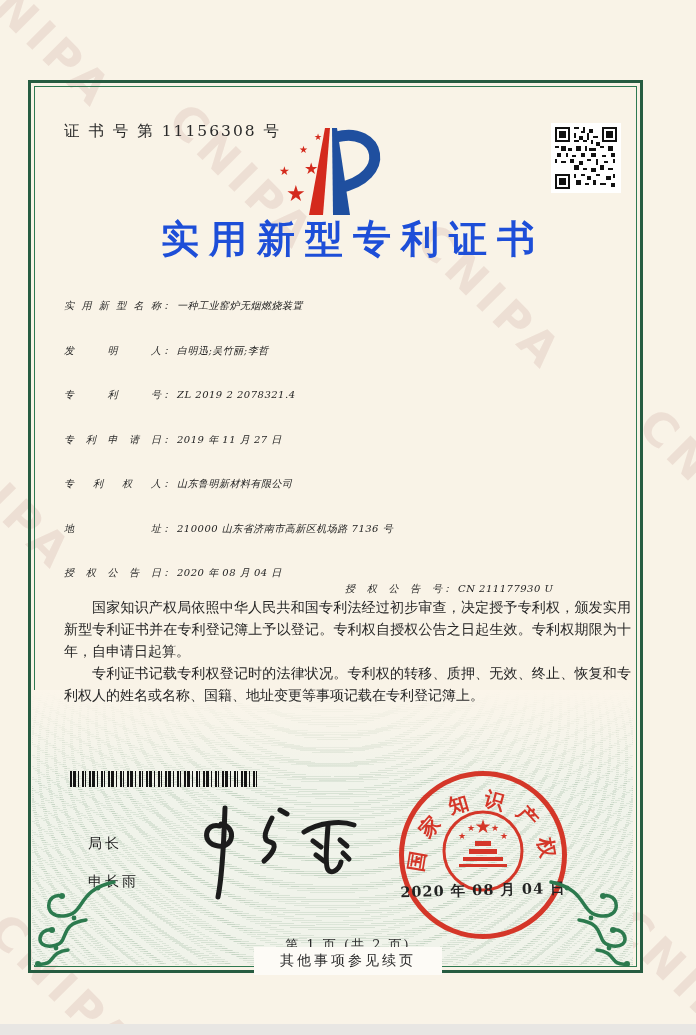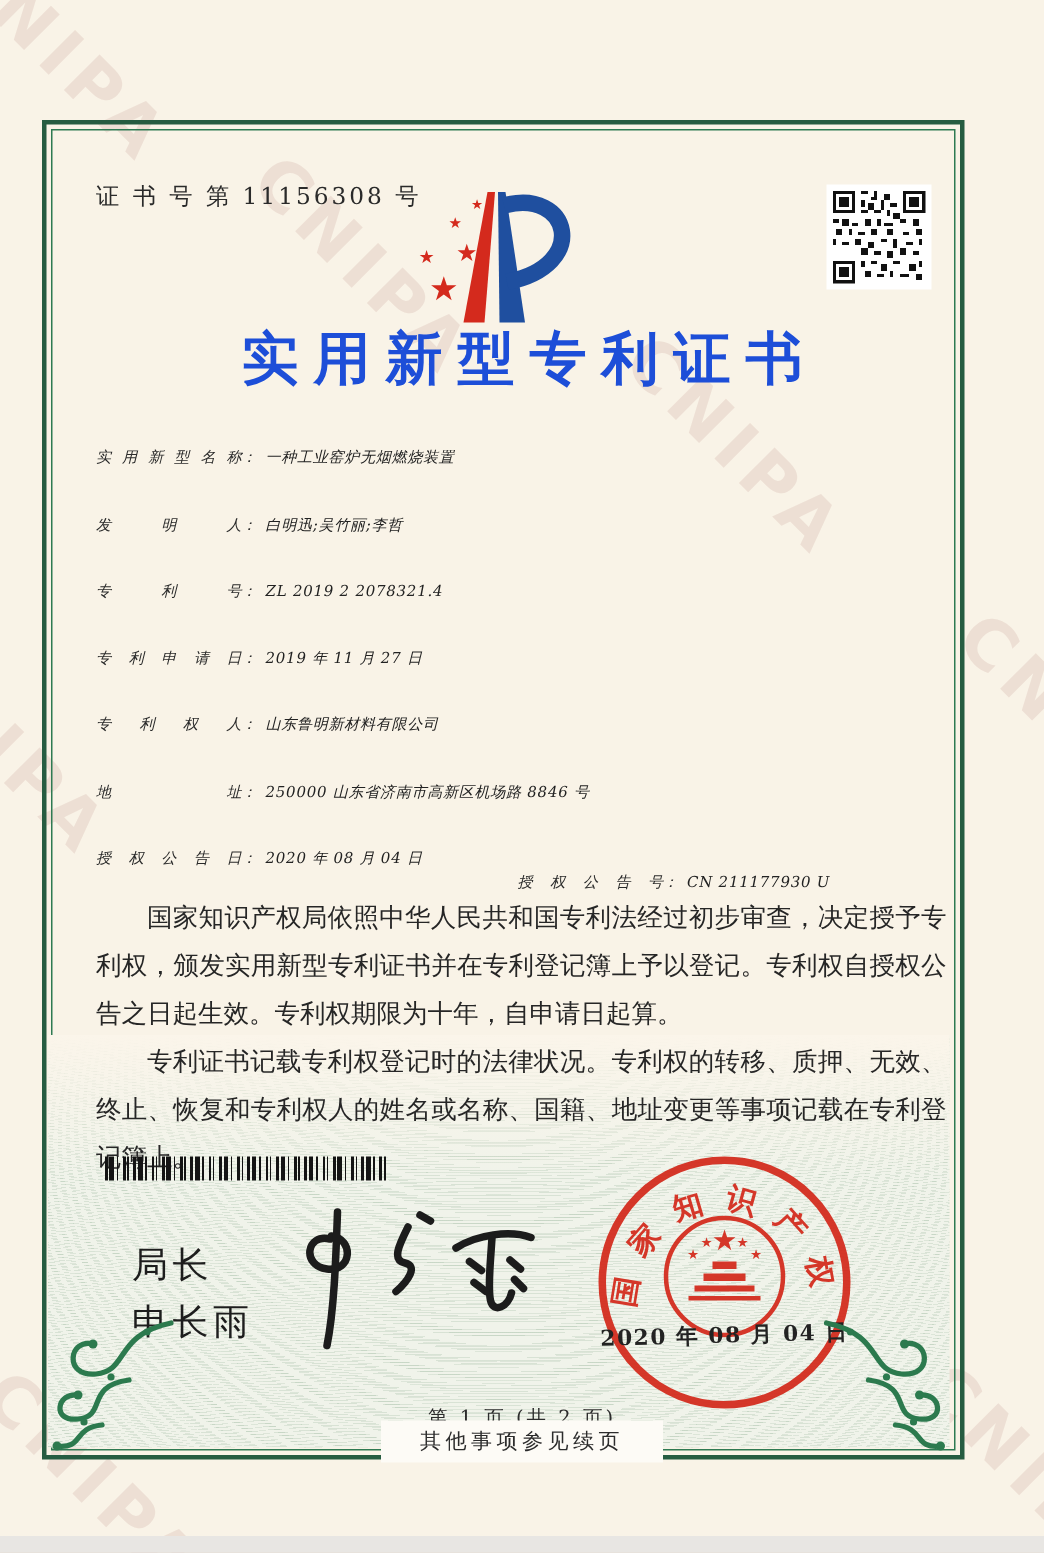--- a/index.html
+++ b/index.html
@@ -60,38 +60,38 @@
   .flabel{
     display:inline-block; width:97px; text-align:justify; text-align-last:justify;
     color:#2a2a2a;
   }
   .fcolon{display:inline-block; width:16px; color:#2a2a2a;}
   .fvalue{color:#222; letter-spacing:0.5px;}
   .grant2{position:absolute; left:281px; top:0;margin-top:16px;}
   
   .paras{
     position:absolute; left:64px; top:596px; width:567px;
-    font-size:17px; line-height:32px; text-align:justify; color:#262626;
+    font-size:14px; line-height:22px; text-align:justify; color:#262626;
   }
   .paras p{margin:0; text-indent:2em;}
   
   .barcode{
     position:absolute; left:70px; top:771px; width:189px; height:16px;
     background:repeating-linear-gradient(90deg,
       #141414 0 2px, transparent 2px 3px,
       #141414 3px 6px, transparent 6px 8px,
       #141414 8px 9px, transparent 9px 12px,
       #141414 12px 14px, transparent 14px 15px,
       #141414 15px 16px, transparent 16px 19px);
   }
   
   .signoff{
     position:absolute; left:88px; top:824px;
     font-family:"DejaVu Sans","Liberation Sans",sans-serif;
-    font-size:24px; letter-spacing:3px; color:#1d1d1d; line-height:38px;
+    font-size:14px; letter-spacing:3px; color:#1d1d1d; line-height:38px;
   }
   .sig{position:absolute; left:168px; top:796px;}
   
   .seal{position:absolute; left:399px; top:771px; width:168px; height:168px; opacity:0.93;}
   .seal-ring{
     position:absolute; inset:0; border-radius:50%;
     border:5px solid #d3291b; box-sizing:border-box;
   }
   .seal svg{position:absolute; inset:0;}
   .seal-date{
@@ -233,21 +233,21 @@
       <div class="frow">
         <span class="flabel">专利号</span><span class="fcolon">：</span><span class="fvalue">ZL 2019 2 2078321.4</span>
       </div>
       <div class="frow">
         <span class="flabel">专利申请日</span><span class="fcolon">：</span><span class="fvalue">2019 年 11 月 27 日</span>
       </div>
       <div class="frow">
         <span class="flabel">专利权人</span><span class="fcolon">：</span><span class="fvalue">山东鲁明新材料有限公司</span>
       </div>
       <div class="frow">
-        <span class="flabel">地址</span><span class="fcolon">：</span><span class="fvalue">250000 山东省济南市高新区机场路 8846 号</span>
+        <span class="flabel">地址</span><span class="fcolon">：</span><span class="fvalue">210000 山东省济南市高新区机场路 7136 号</span>
       </div>
       <div class="frow">
         <span class="flabel">授权公告日</span><span class="fcolon">：</span><span class="fvalue">2020 年 08 月 04 日</span>
         <span class="grant2">
           <span class="flabel">授权公告号</span><span class="fcolon">：</span><span class="fvalue">CN 211177930 U</span>
         </span>
       </div>
     </div>
 
     <div class="paras">

